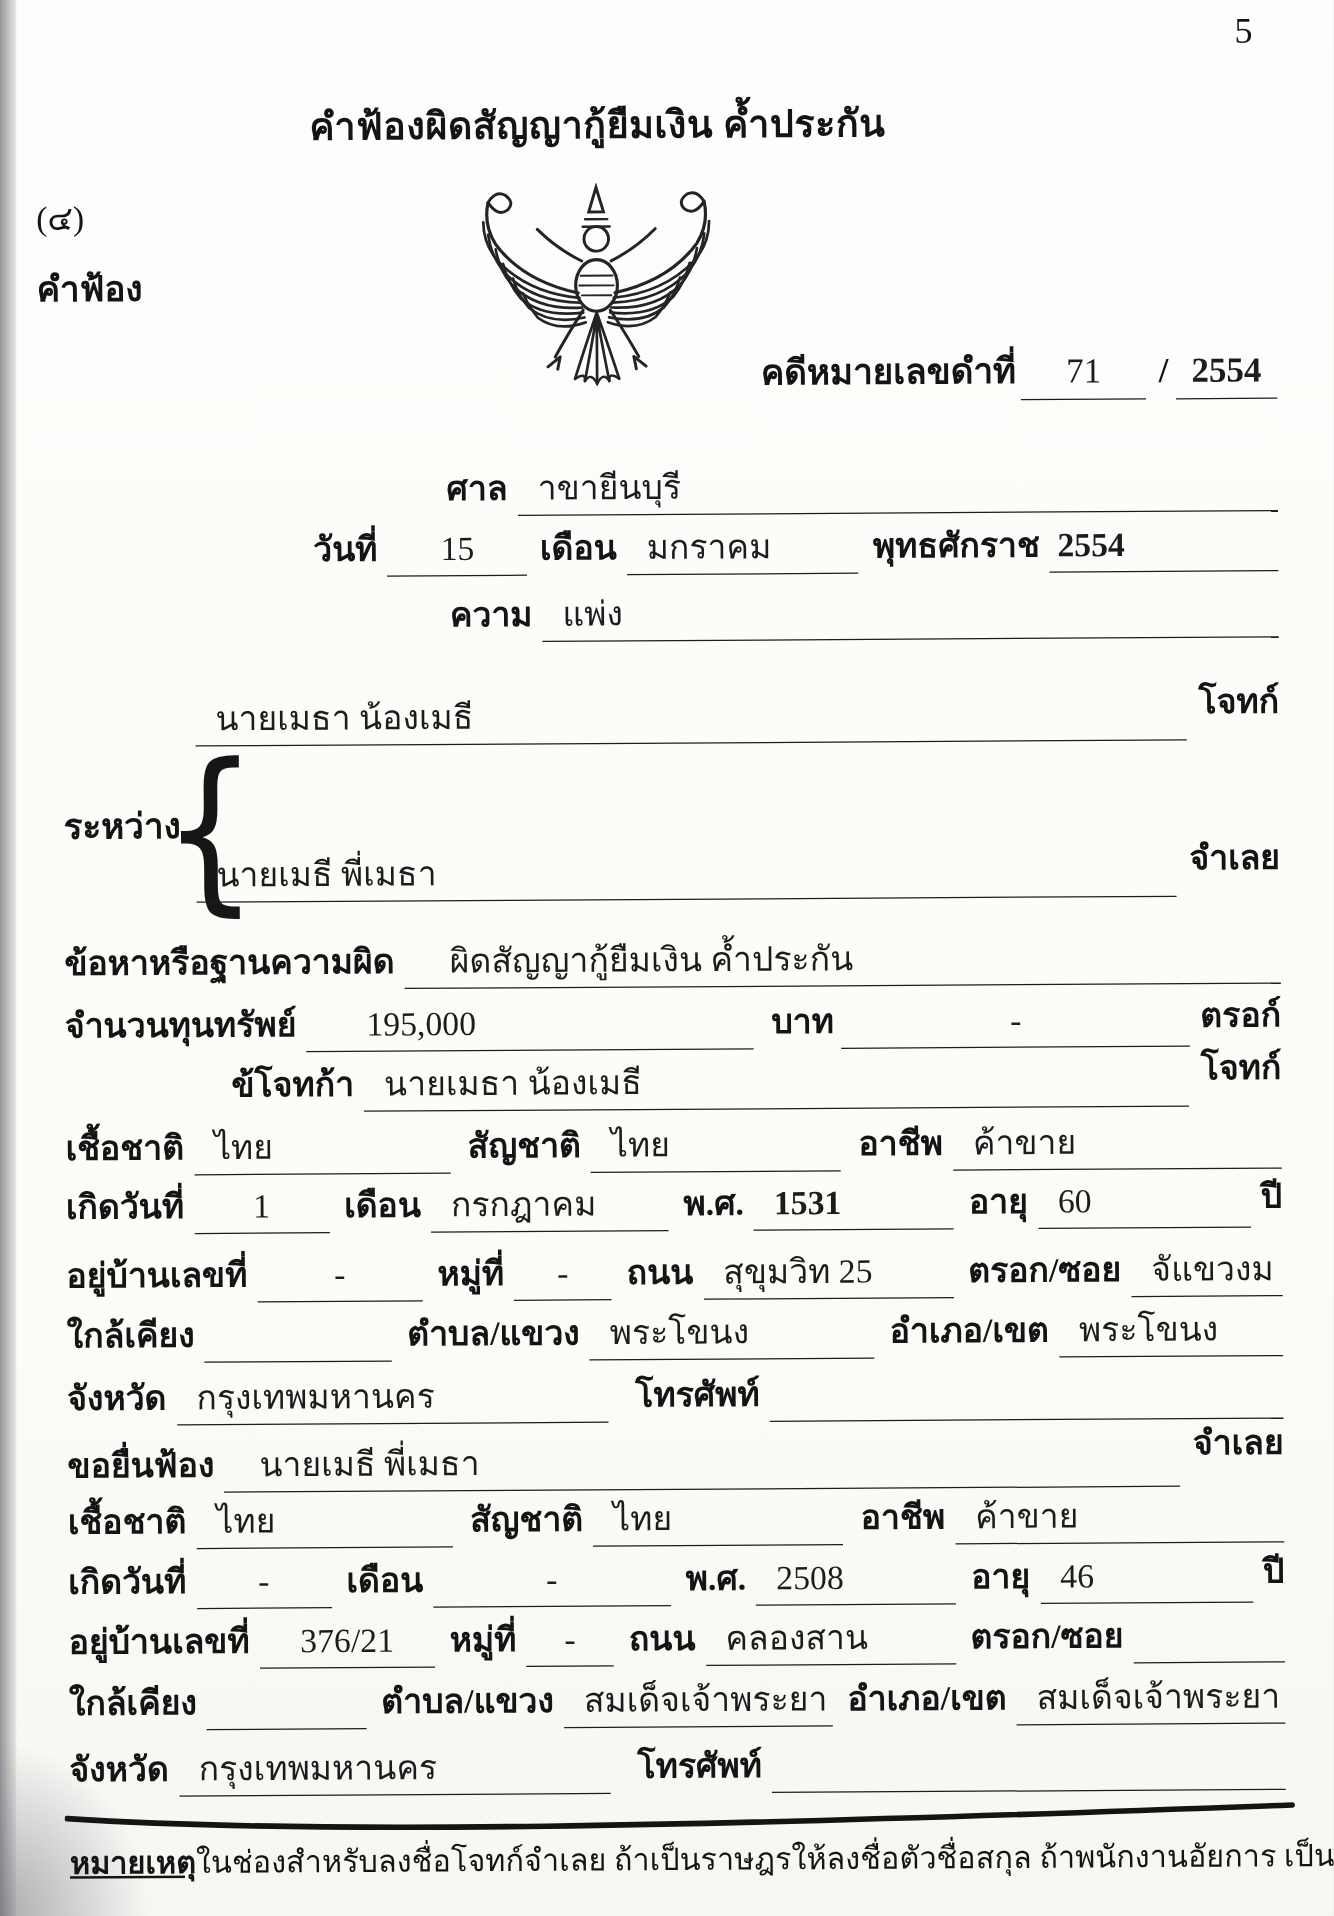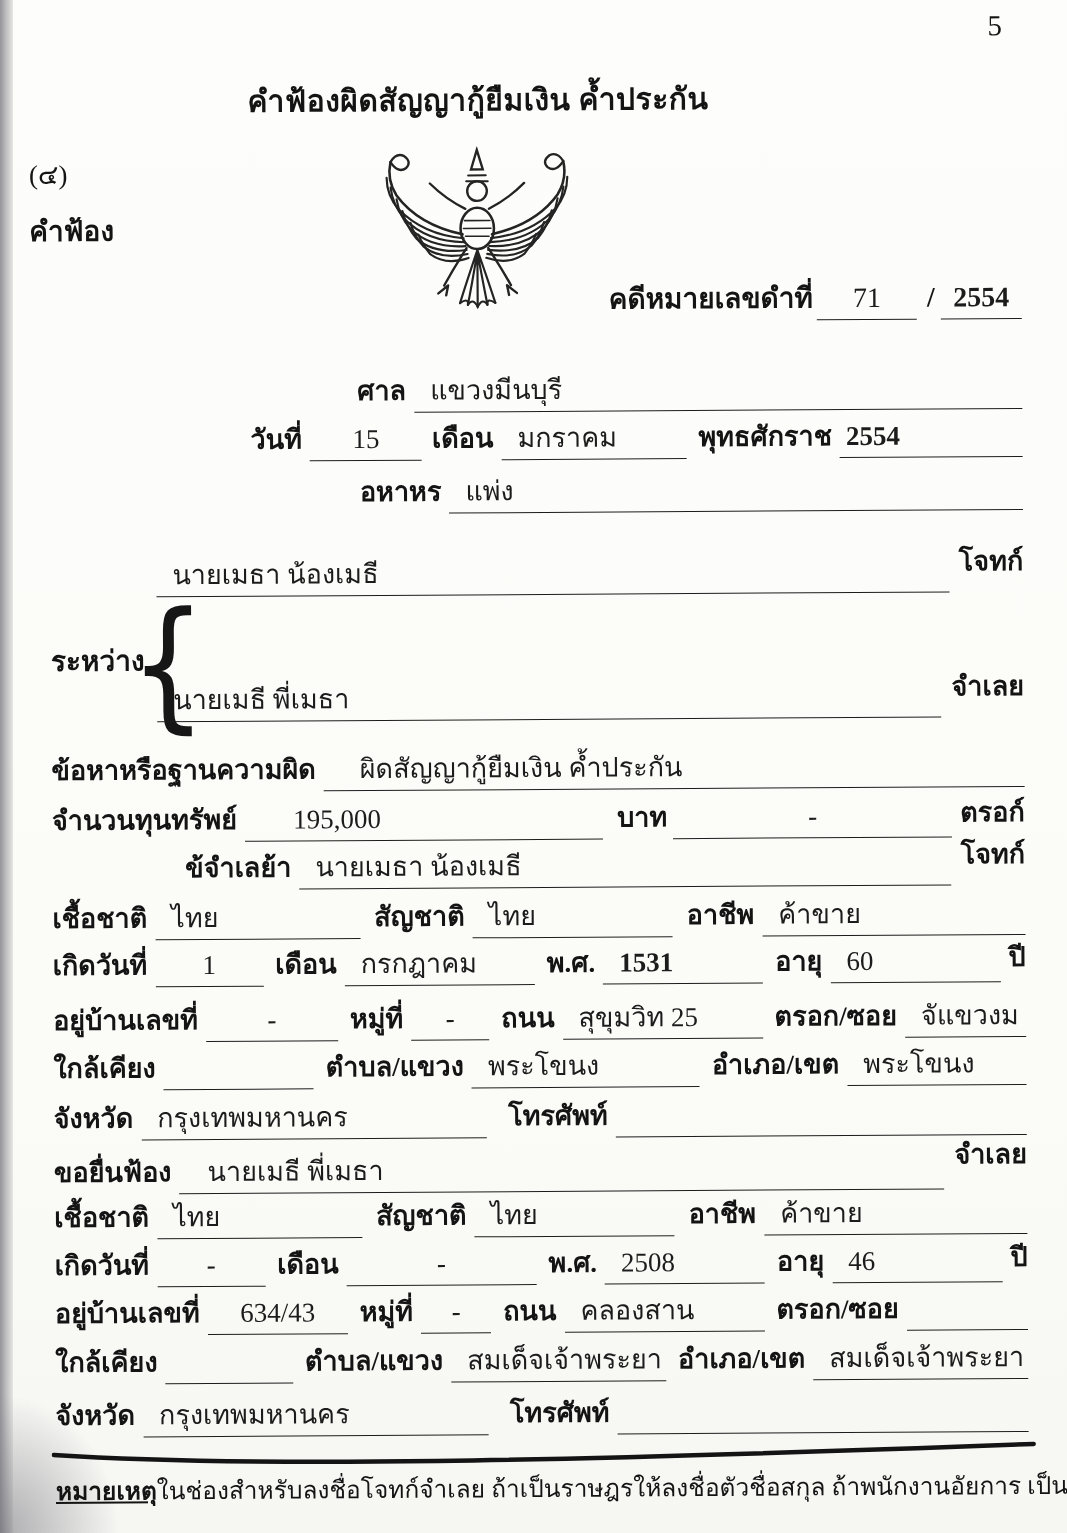--- a/index.html
+++ b/index.html
@@ -92,34 +92,34 @@
 
     <div class="row case-row">
       <span class="lbl tight">คดีหมายเลขดำที่</span>
       <span class="field c" style="width:100px"><span class="val">71</span></span>
       <span class="lbl" style="padding:0 6px 4px 10px">/</span>
       <span class="field c grow"><span class="val b">2554</span></span>
     </div>
 
     <div class="row" style="left:360px;right:42px;top:366px;">
       <span class="lbl">ศาล</span>
-      <span class="field grow"><span class="val">แขวงมีนบุรี</span></span>
+      <span class="field grow"><span class="val">าขายีนบุรี</span></span>
     </div>
 
     <div class="row" style="left:253px;right:42px;top:414px;">
       <span class="lbl">วันที่</span>
       <span class="field c" style="width:112px"><span class="val">15</span></span>
       <span class="lbl" style="padding-left:10px">เดือน</span>
       <span class="field" style="width:185px"><span class="val">มกราคม</span></span>
       <span class="lbl" style="padding-left:12px">พุทธศักราช</span>
       <span class="field grow" style="padding-left:6px"><span class="val b">2554</span></span>
     </div>
 
     <div class="row" style="left:362px;right:42px;top:467px;">
-      <span class="lbl">อหาหร</span>
+      <span class="lbl">ความ</span>
       <span class="field grow"><span class="val">แพ่ง</span></span>
     </div>
 
     <div class="row" style="left:158px;right:42px;top:549px;">
       <span class="field grow"><span class="val">นายเมธา น้องเมธี</span></span>
       <span class="role">โจทก์</span>
     </div>
 
     <div class="between-lbl">ระหว่าง</div>
     <div class="brace">{</div>
@@ -136,21 +136,21 @@
 
     <div class="row" style="left:52px;right:42px;top:794px;">
       <span class="lbl">จำนวนทุนทรัพย์</span>
       <span class="field" style="width:358px;padding-left:48px"><span class="val">195,000</span></span>
       <span class="lbl" style="padding:0 6px 4px 14px">บาท</span>
       <span class="field c grow"><span class="val">-</span></span>
       <span class="unit">ตรอก์</span>
     </div>
 
     <div class="row" style="left:185px;right:42px;top:842px;">
-      <span class="lbl">ข้จำเลย้า</span>
+      <span class="lbl">ข้โจทก้า</span>
       <span class="field grow"><span class="val">นายเมธา น้องเมธี</span></span>
       <span class="role">โจทก์</span>
     </div>
 
     <div class="row" style="left:52px;right:42px;top:892px;">
       <span class="lbl">เชื้อชาติ</span>
       <span class="field" style="width:205px"><span class="val">ไทย</span></span>
       <span class="lbl" style="padding-left:14px">สัญชาติ</span>
       <span class="field" style="width:200px"><span class="val">ไทย</span></span>
       <span class="lbl" style="padding-left:14px">อาชีพ</span>
@@ -218,21 +218,21 @@
       <span class="field c" style="width:190px"><span class="val">-</span></span>
       <span class="lbl" style="padding-left:12px">พ.ศ.</span>
       <span class="field" style="width:160px"><span class="val">2508</span></span>
       <span class="lbl" style="padding-left:12px">อายุ</span>
       <span class="field grow"><span class="val">46</span></span>
       <span class="unit">ปี</span>
     </div>
 
     <div class="row" style="left:52px;right:42px;top:1287px;">
       <span class="lbl">อยู่บ้านเลขที่</span>
-      <span class="field c" style="width:140px"><span class="val">634/43</span></span>
+      <span class="field c" style="width:140px"><span class="val">376/21</span></span>
       <span class="lbl" style="padding-left:12px">หมู่ที่</span>
       <span class="field c" style="width:70px"><span class="val">-</span></span>
       <span class="lbl" style="padding-left:12px">ถนน</span>
       <span class="field" style="width:200px"><span class="val">คลองสาน</span></span>
       <span class="lbl" style="padding-left:12px">ตรอก/ซอย</span>
       <span class="field grow"><span class="val"></span></span>
     </div>
 
     <div class="row" style="left:52px;right:42px;top:1336px;">
       <span class="lbl">ใกล้เคียง</span>

